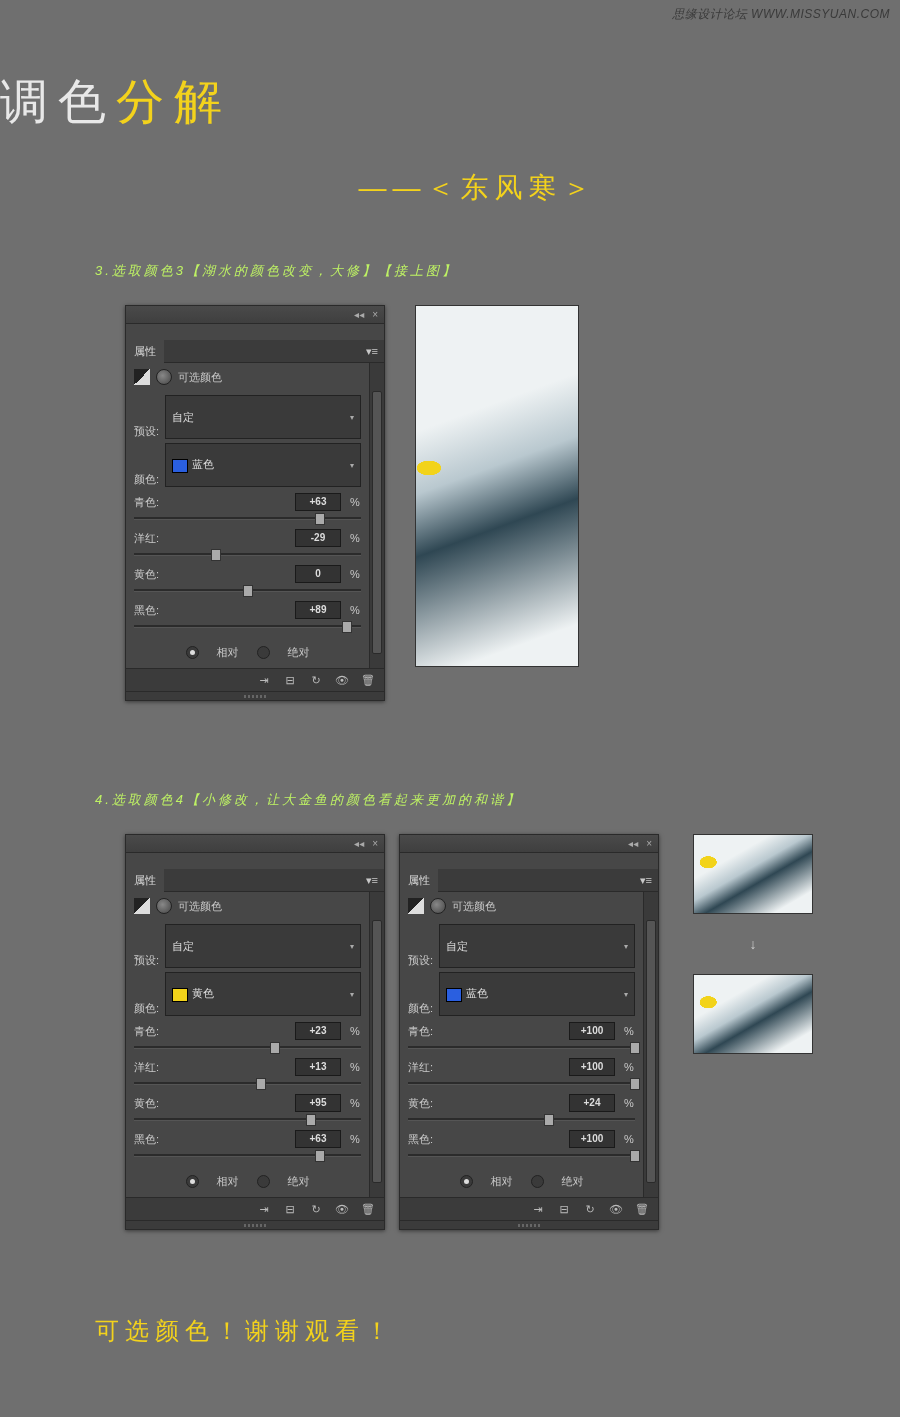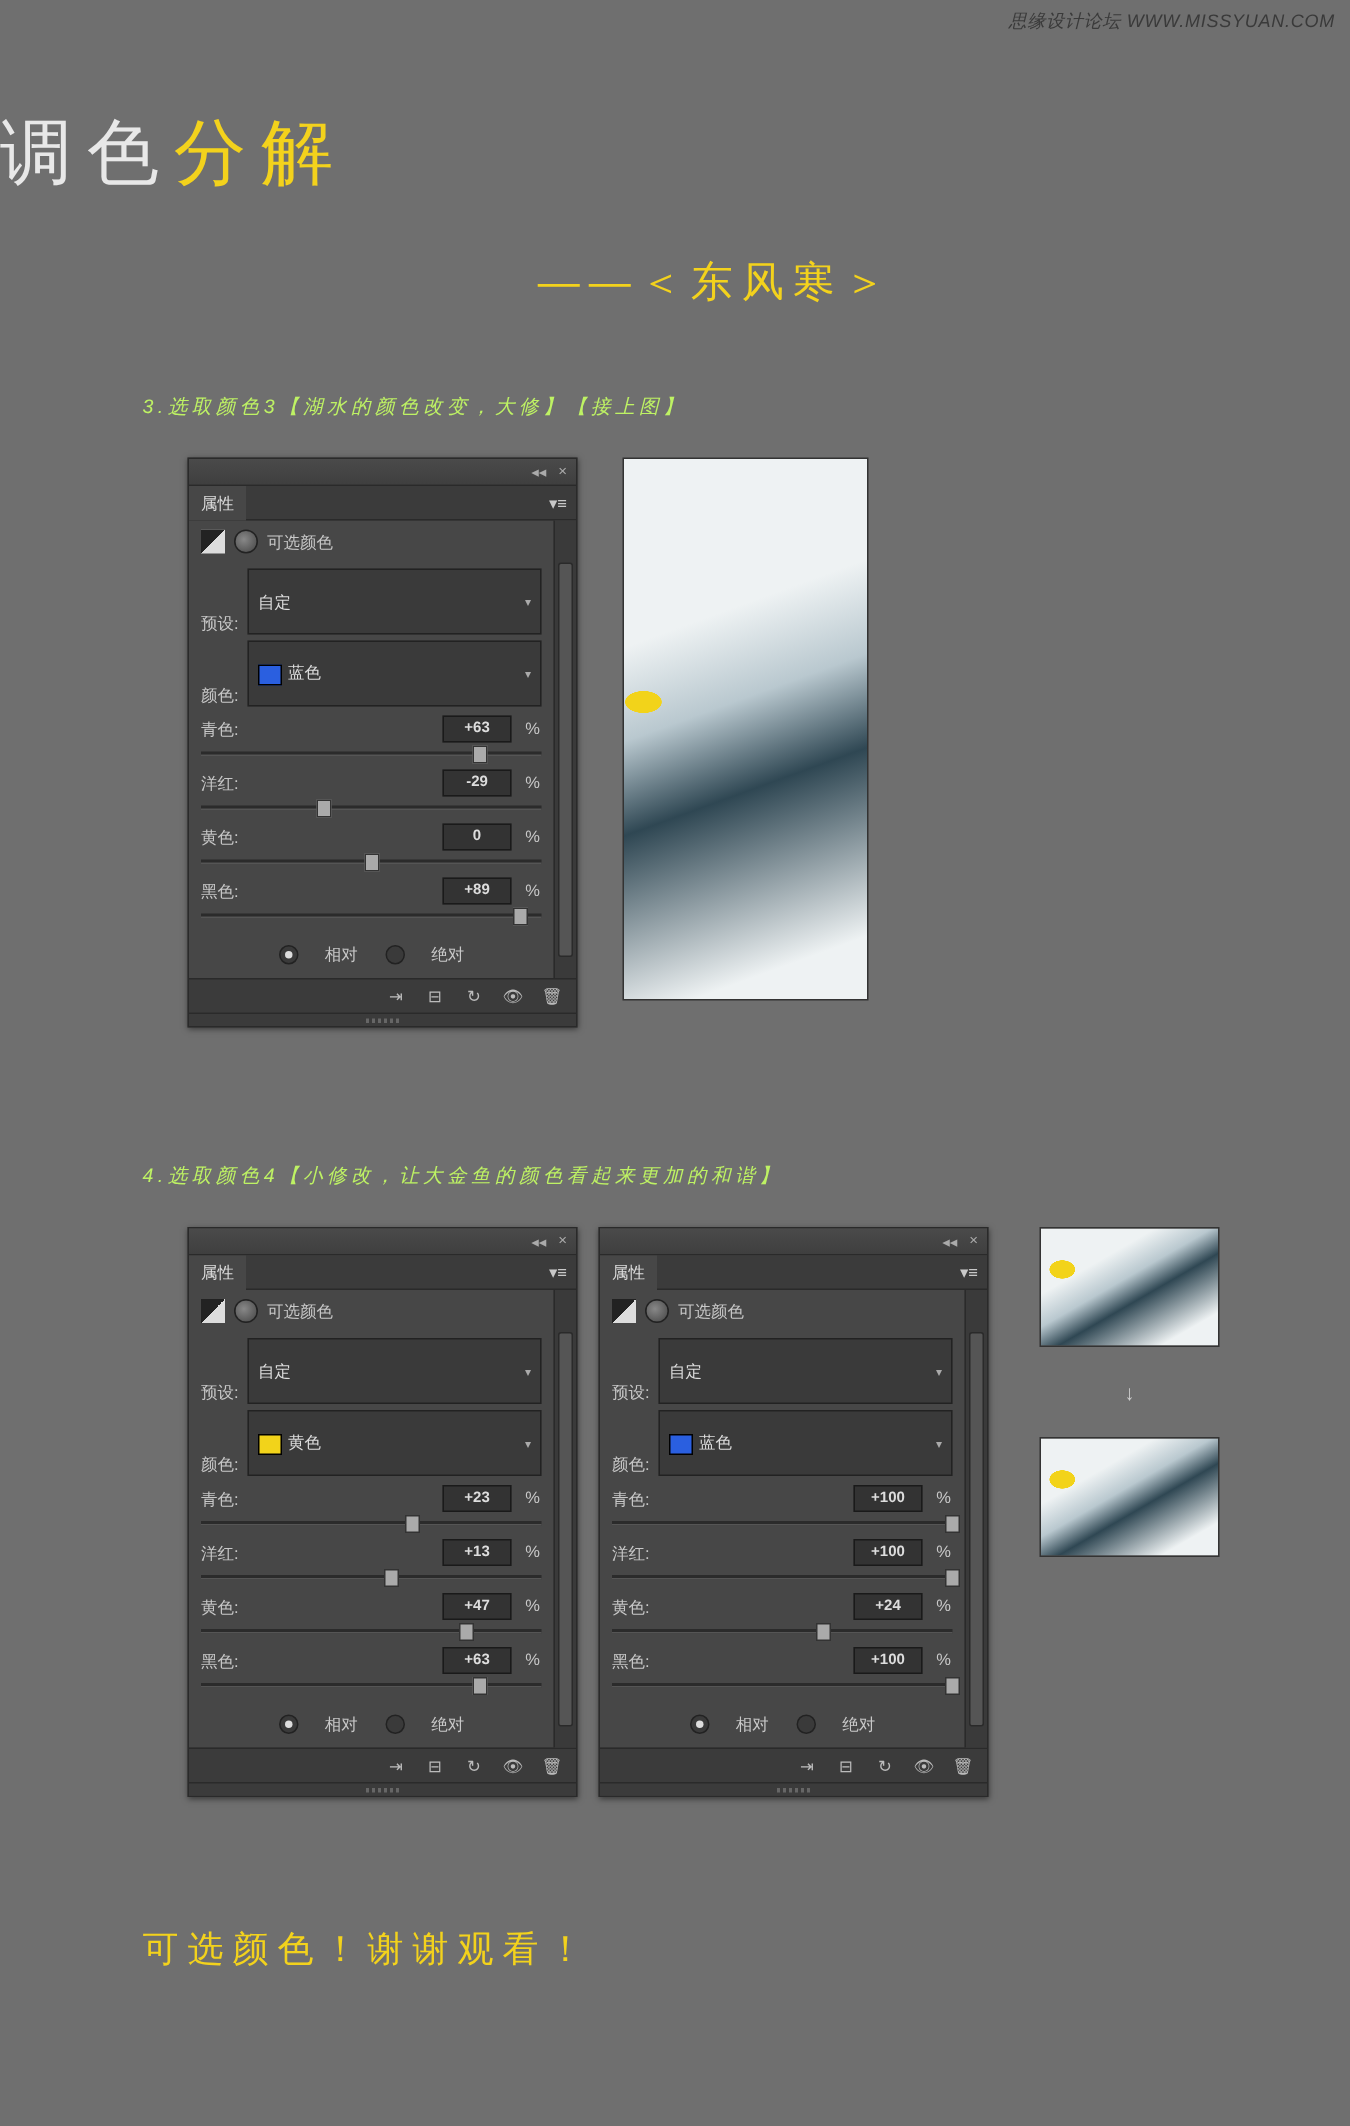--- a/index.html
+++ b/index.html
@@ -76,20 +76,21 @@
     padding-right: 6px;
     font-size: 10px;
     color: #aaa;
   }
   .panel-header {
     height: 22px;
     display: flex;
     align-items: center;
     background: #3b3b3b;
     border-bottom: 1px solid #2a2a2a;
+    margin-top: 16px;
   }
   .panel-header .tab {
     padding: 4px 8px;
     background: #474747;
     font-size: 11px;
     color: #ddd;
   }
   .panel-body {
     display: flex;
   }
@@ -414,21 +415,21 @@
             </div>
             <div class="slider-track">
               <div class="rail"></div>
               <div class="thumb" style="left:56%"></div>
             </div>
           </div>
         <div class="slider-block">
             <div class="slider-row">
               <span class="label">黄色:</span>
               <span style="flex:1"></span>
-              <span class="valbox">+47</span>
+              <span class="valbox">+95</span>
               <span class="pct">%</span>
             </div>
             <div class="slider-track">
               <div class="rail"></div>
               <div class="thumb" style="left:78%"></div>
             </div>
           </div>
         <div class="slider-block">
             <div class="slider-row">
               <span class="label">黑色:</span>

